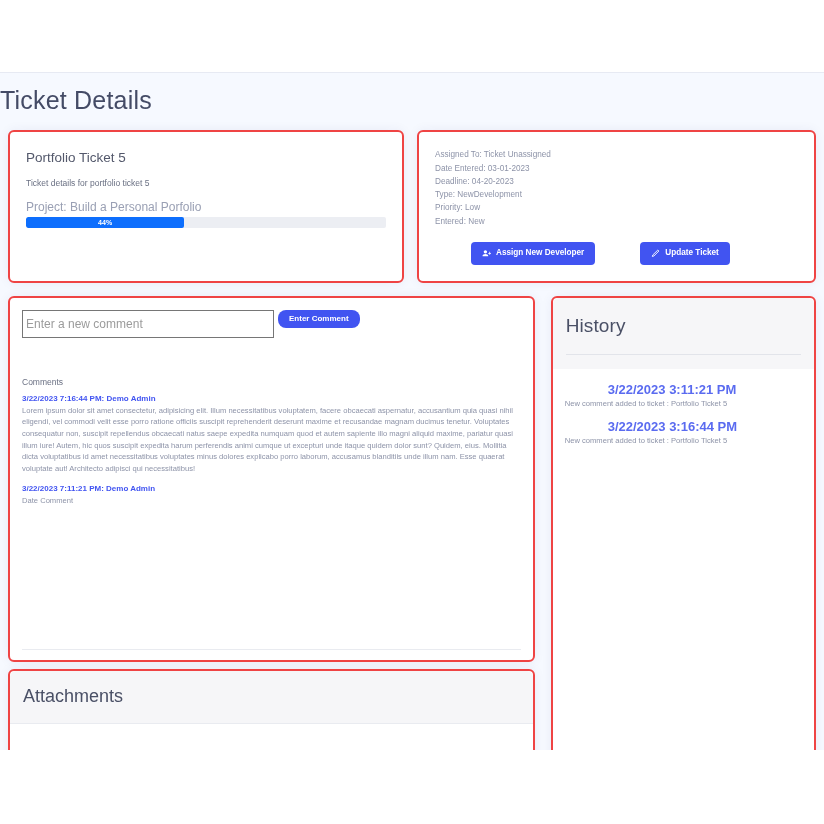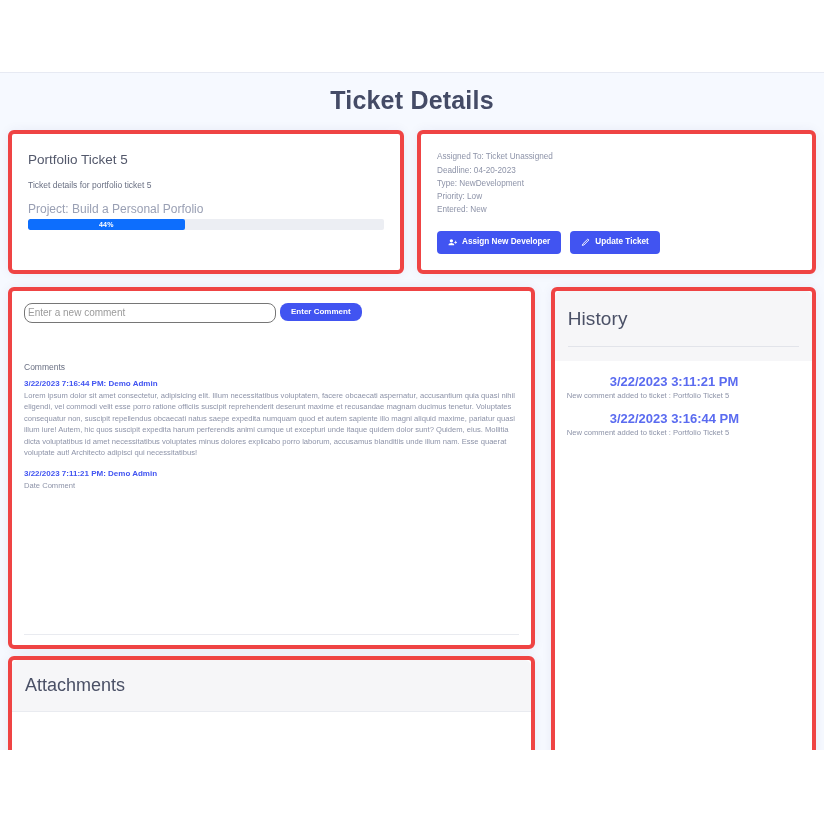--- a/index.html
+++ b/index.html
@@ -28,33 +28,33 @@
   .app-area {
     position: relative;
     height: 678px;
     background: #f6f9ff;
     border-top: 1px solid #e7eaf3;
     overflow: hidden;
   }
 
   
   .page-title {
-    text-align: center;
+    text-align: left;
     font-size: 25px;
-    font-weight: 700;
+    font-weight: 400;
     color: #444b66;
     letter-spacing: .2px;
     padding: 12px 0 14px 0;
     line-height: 1.25;
   }
 
   
   .card {
     background: #ffffff;
-    border: 4px solid #ef4444;
+    border: 2px solid #ef4444;
     border-radius: 6px;
     box-shadow: 0 0 12px rgba(1, 41, 112, 0.06);
   }
 
   
   .summary-row {
     display: flex;
     gap: 13px;
     padding: 0 8px;
   }
@@ -122,20 +122,21 @@
     border: none;
     border-radius: 4px;
     color: #ffffff;
     font-family: "Liberation Sans", sans-serif;
     font-size: 8.2px;
     font-weight: 700;
     padding: 7px 11px;
     cursor: pointer;
     line-height: 1;
     white-space: nowrap;
+    margin-left: 36px;
   }
   .btn svg { display: block; }
 
   
   .main-row {
     display: flex;
     gap: 16px;
     padding: 13px 8px 0 8px;
     align-items: flex-start;
   }
@@ -165,26 +166,26 @@
 
   
   .comment-form {
     display: flex;
     align-items: stretch;
     gap: 4px;
     margin-bottom: 6px;
   }
   .comment-input {
     width: 252px;
-    height: 20px;
+    height: 28px;
     border: 1px solid #767676;
-    border-radius: 8px;
+    border-radius: 0;
     background: #ffffff;
     font-family: "Liberation Sans", sans-serif;
-    font-size: 10px;
+    font-size: 12px;
     color: #333;
     padding: 0 3px;
     outline: none;
   }
   .comment-input::placeholder { color: #9b9b9b; }
   .btn-enter {
     background: #4154f1;
     border: none;
     border-radius: 8px;
     color: #ffffff;
@@ -277,20 +278,21 @@
         <div class="project-label">Project: Build a Personal Porfolio</div>
         <div class="progress-outer">
           <div class="progress-inner" id="progress-inner" style="width: 44%; background: rgb(13, 110, 253);">
             <span class="progress-text">44%</span>
           </div>
         </div>
       </div>
 
       <div class="card summary-right">
         <div class="meta-line">Assigned To: Ticket Unassigned</div>
+        <div class="meta-line">Date Entered: 03-01-2023</div>
         <div class="meta-line">Deadline: 04-20-2023</div>
         <div class="meta-line">Type: NewDevelopment</div>
         <div class="meta-line">Priority: Low</div>
         <div class="meta-line">Entered: New</div>
 
         <div class="btn-row">
           <button class="btn" style="background: rgb(65, 84, 241);">
             <span>
               <svg width="9" height="9" viewBox="0 0 16 16" fill="#ffffff" aria-hidden="true">
                 <path d="M6 8a3 3 0 1 0 0-6 3 3 0 0 0 0 6Zm0 1c-2.67 0-5 1.34-5 3v1h10v-1c0-1.66-2.33-3-5-3Z"></path>

